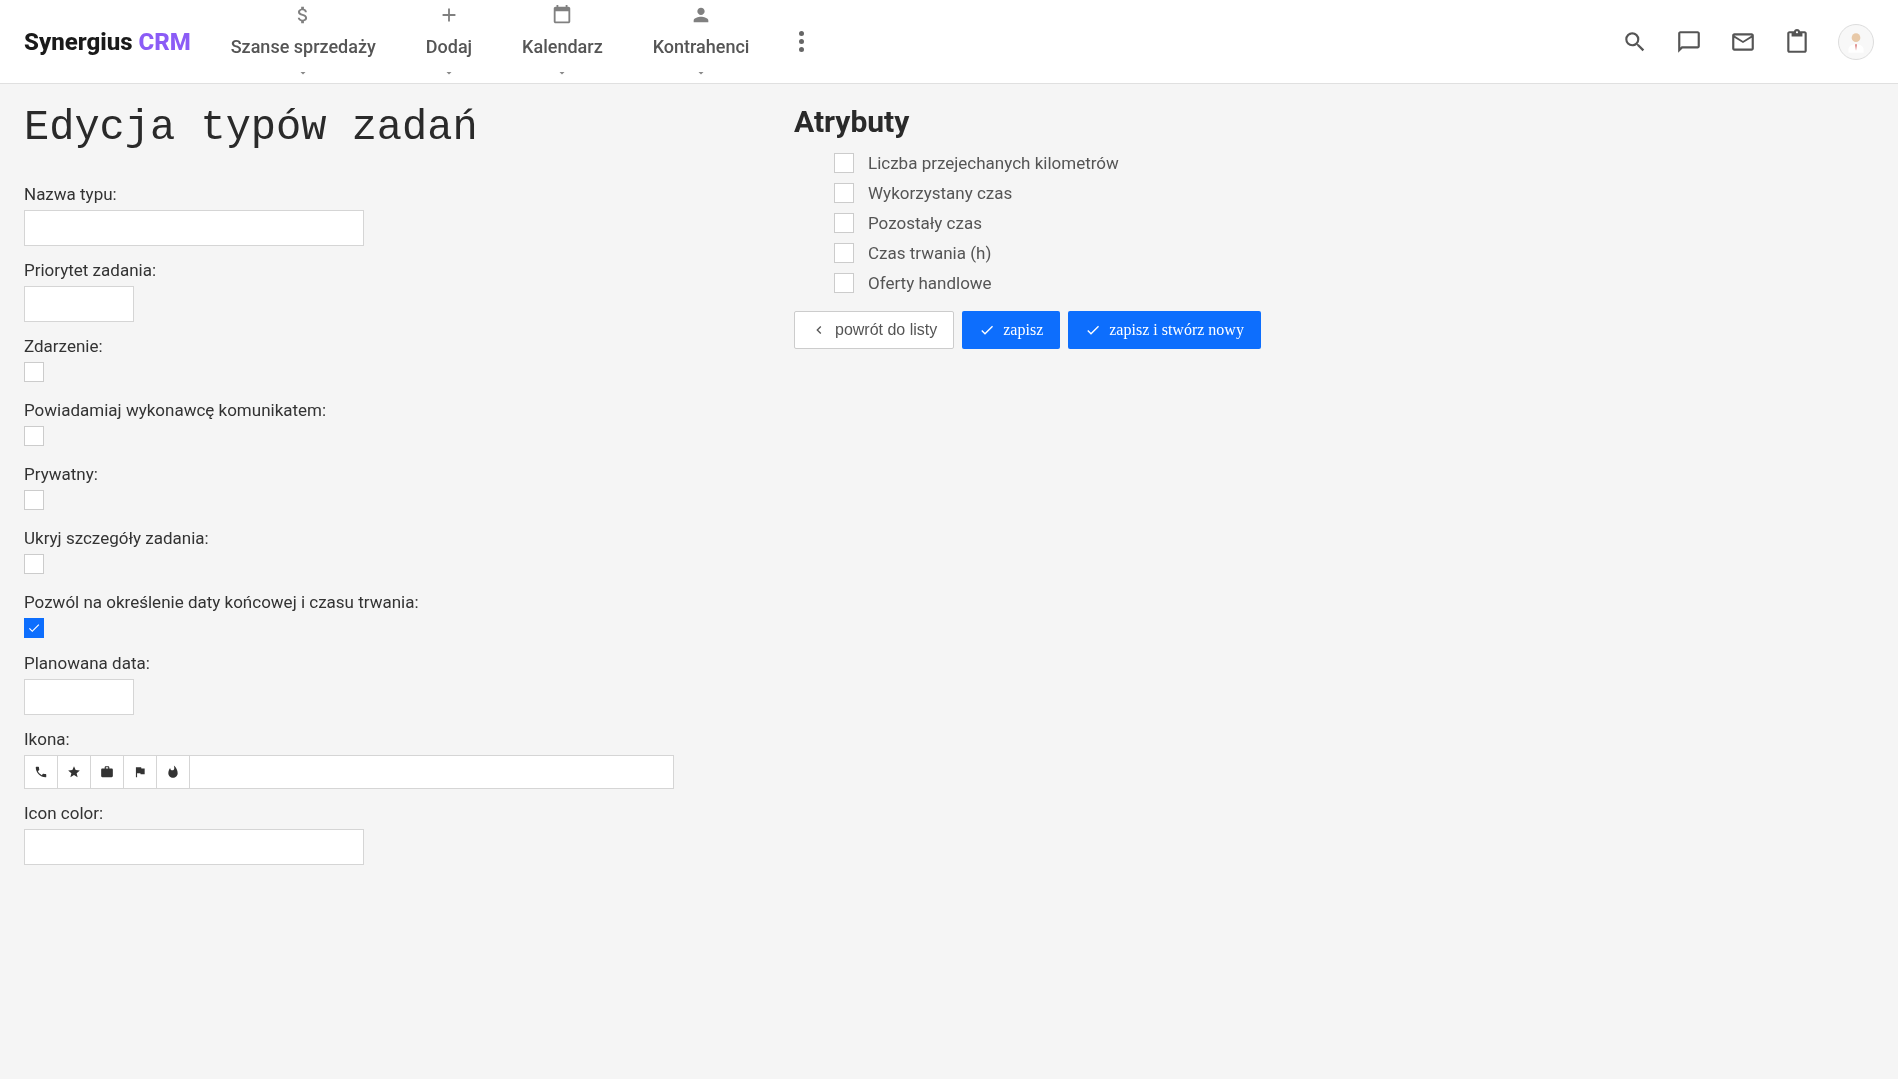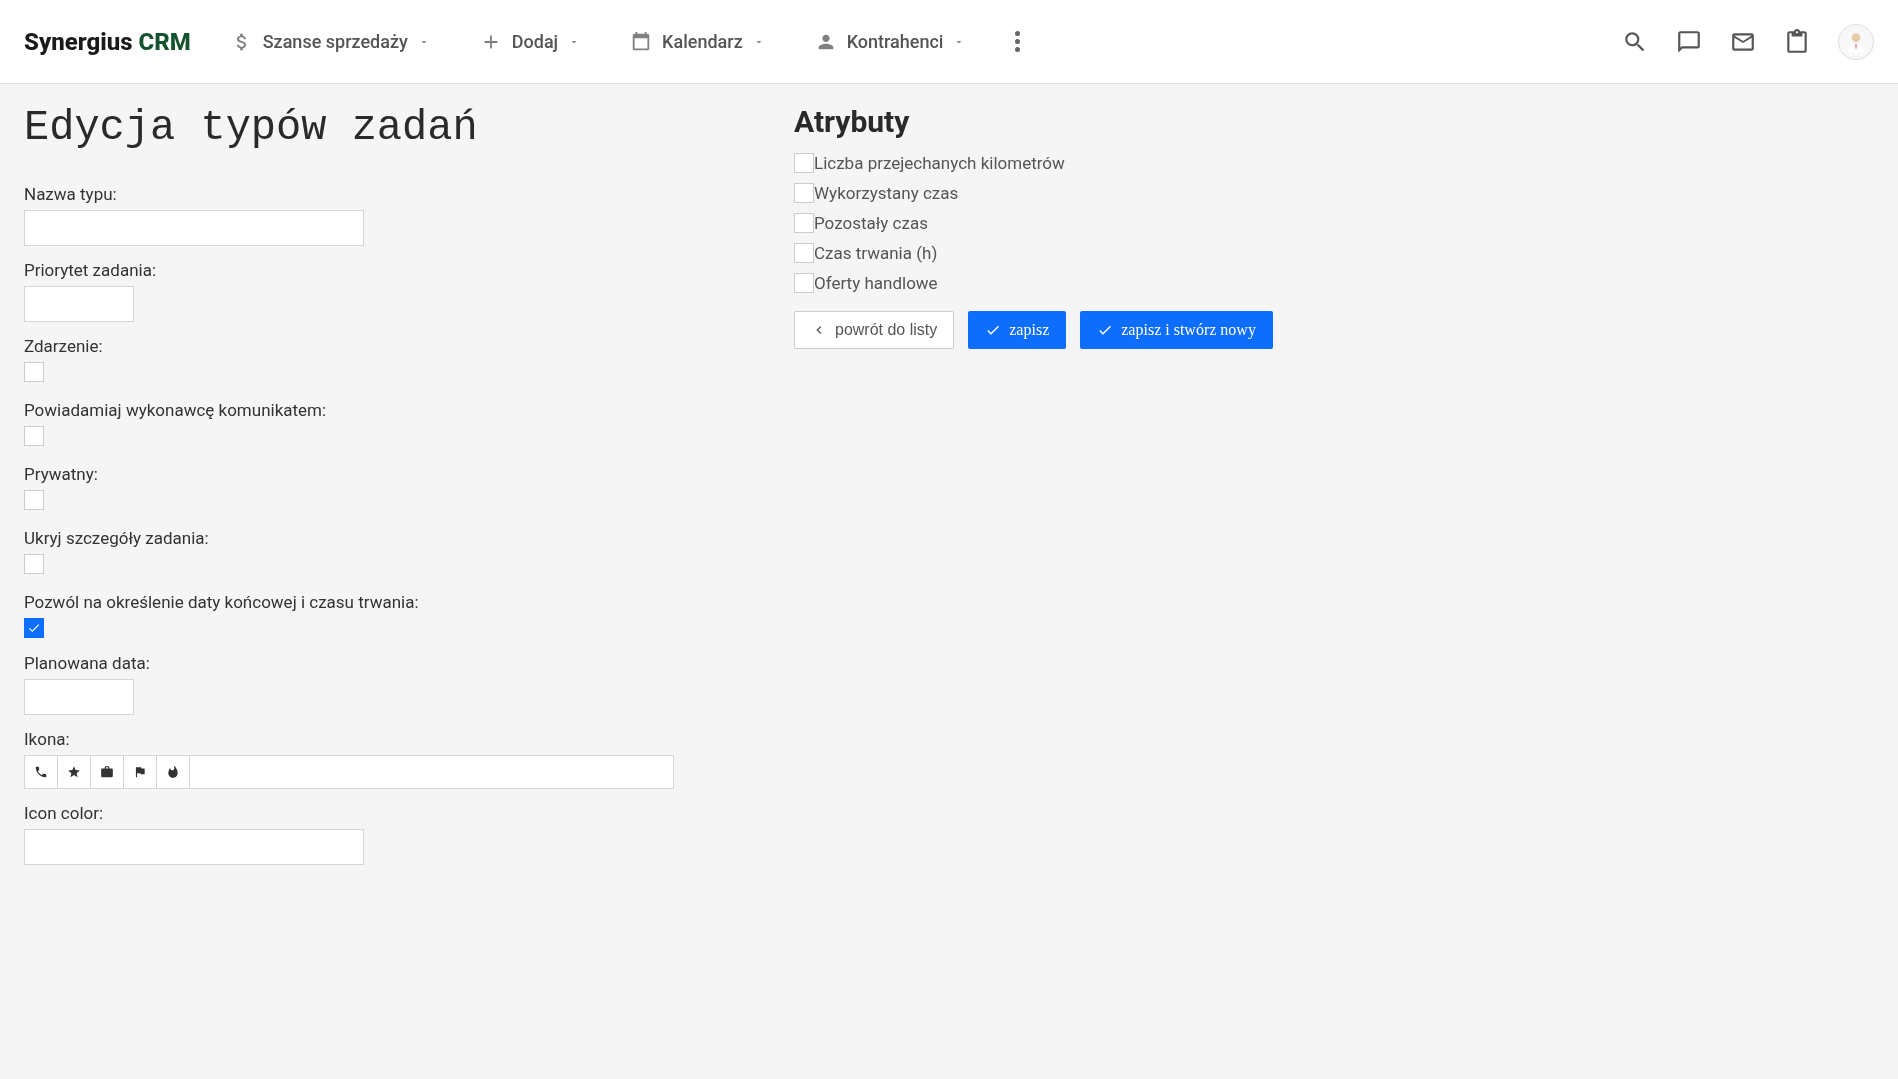--- a/index.html
+++ b/index.html
@@ -15,30 +15,31 @@
       align-items: center;
       padding: 0 24px;
       height: 84px;
     }
     .logo {
       font-size: 24px;
       font-weight: 800;
       margin-right: 40px;
     }
     .logo-main { color: #1a1a1a; }
-    .logo-sub { color: #14532d; }
+    .logo-sub { color: #8b5cf6; }
     .nav { display: flex; align-items: center; gap: 50px; flex: 1; }
     .nav-item {
       display: flex;
       align-items: center;
       gap: 10px;
       cursor: pointer;
       color: #555;
       font-size: 18px;
       font-weight: 500;
+      flex-direction: column;
     }
     .nav-icon-svg { width: 22px; height: 22px; fill: #808080; }
     .chevron { width: 12px; height: 12px; fill: #888; }
     .header-right { display: flex; align-items: center; gap: 28px; }
     .icon-btn { cursor: pointer; display: flex; align-items: center; }
     .icon-btn svg { width: 26px; height: 26px; fill: #555; }
     .avatar {
       width: 36px;
       height: 36px;
       border-radius: 50%;
@@ -97,25 +98,27 @@
       align-items: center;
       justify-content: center;
       cursor: pointer;
     }
     .checkbox.checked { background: #0d6efd; border-color: #0d6efd; }
     .checkbox.checked svg { width: 14px; height: 14px; fill: #fff; }
 
     .attr-row {
       display: flex;
       align-items: center;
+      gap: 14px;
       margin-bottom: 10px;
+      margin-left: 40px;
     }
     .attr-label { font-size: 17px; color: #555; }
 
-    .btn-row { display: flex; gap: 14px; margin-top: 18px; }
+    .btn-row { display: flex; gap: 8px; margin-top: 18px; }
     .btn {
       display: inline-flex;
       align-items: center;
       gap: 8px;
       padding: 9px 16px;
       font-size: 16px;
       border: 1px solid transparent;
       cursor: pointer;
       border-radius: 2px;
     }

